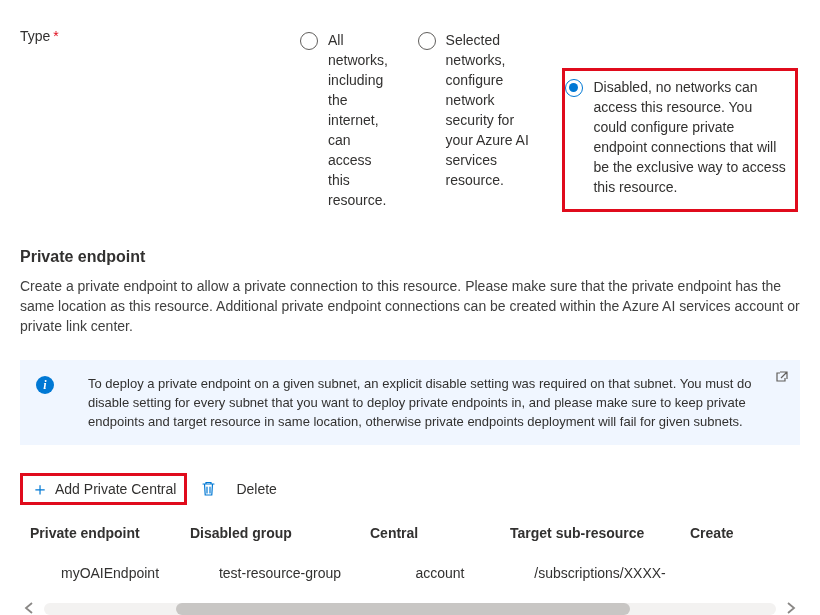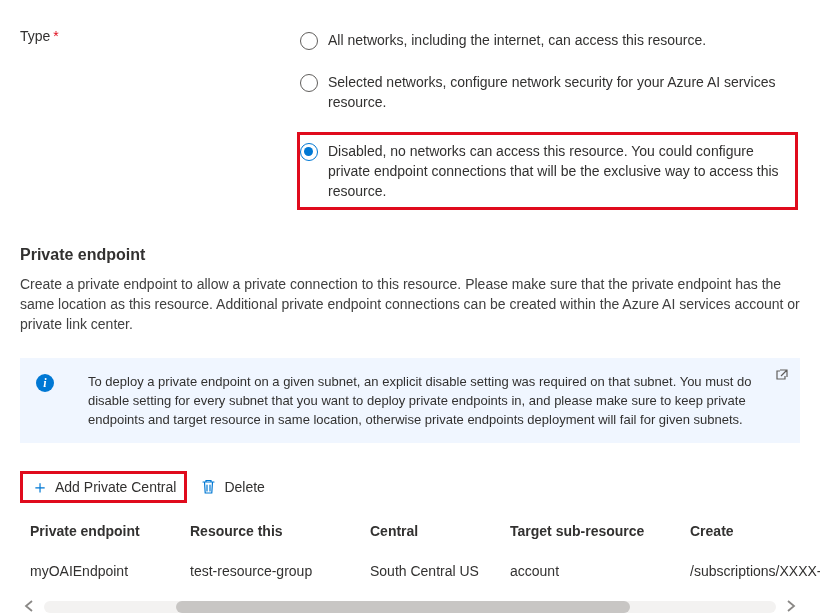--- a/index.html
+++ b/index.html
@@ -22,33 +22,34 @@
       color: #323130;
       padding-top: 0;
     }
     .required-mark {
       color: #e00b1c;
       margin-left: 3px;
     }
     .radio-group {
       flex: 1;
       display: flex;
-      flex-direction: column;
+      flex-direction: row;
       gap: 18px;
     }
     .radio-item {
       display: flex;
       align-items: flex-start;
       gap: 10px;
       padding: 2px 6px 2px 0;
     }
     .radio-item.highlighted {
       border: 3px solid #e00b1c;
       padding: 6px 6px 6px 0px;
       margin-left: -3px;
+      margin-top: 40px;
     }
     .radio-circle {
       width: 18px;
       height: 18px;
       border-radius: 50%;
       border: 1.5px solid #605e5c;
       flex-shrink: 0;
       margin-top: 2px;
       position: relative;
       cursor: pointer;
@@ -134,21 +135,21 @@
       font-size: 14px;
     }
     .plus-icon {
       color: #0078d4;
       font-size: 18px;
       line-height: 14px;
       font-weight: 300;
     }
     .delete-btn {
       display: flex;
-      gap: 8px;
+      gap: 20px;
       color: #323130;
       cursor: pointer;
       font-size: 14px;
     }
     .trash-icon svg { display: block; }
     .table {
       width: 100%;
       padding: 0 20px;
     }
     .thead, .trow {
@@ -157,20 +158,21 @@
       align-items: center;
     }
     .thead {
       font-weight: 600;
       font-size: 14px;
       padding: 10px 0 10px 10px;
     }
     .trow {
       padding: 14px 0 14px 10px;
       font-size: 14px;
+      text-align: center;
     }
     .scrollbar-area {
       margin: 6px 20px 10px 20px;
       display: flex;
       align-items: center;
       gap: 6px;
     }
     .scroll-arrow {
       color: #8a8886;
       cursor: pointer;
@@ -240,29 +242,28 @@
           <path d="M2 3h11M5 3V1.5h5V3M3.5 3l.7 11h6.6l.7-11M6 6v6M9 6v6" fill="none" stroke="#0078d4" stroke-width="1.2" stroke-linecap="round"></path>
         </svg>
     </span>
     <span>Delete</span>
   </div>
 </div>
 
 <div class="table">
   <div class="thead">
     <div>Private endpoint</div>
-    <div>Resource this</div>
+    <div>Disabled group</div>
     <div>Central</div>
     <div>Target sub-resource</div>
     <div>Create</div>
   </div>
   <div class="trow">
     <div>myOAIEndpoint</div>
     <div>test-resource-group</div>
-    <div>South Central US</div>
     <div>account</div>
     <div>/subscriptions/XXXX-</div>
   </div>
 </div>
 
 <div class="scrollbar-area">
   <div class="scroll-arrow">
     <svg width="10" height="12" viewBox="0 0 10 12">
         <path d="M8 1L2 6l6 5" fill="none" stroke="#8a8886" stroke-width="1.8"></path>
       </svg>

